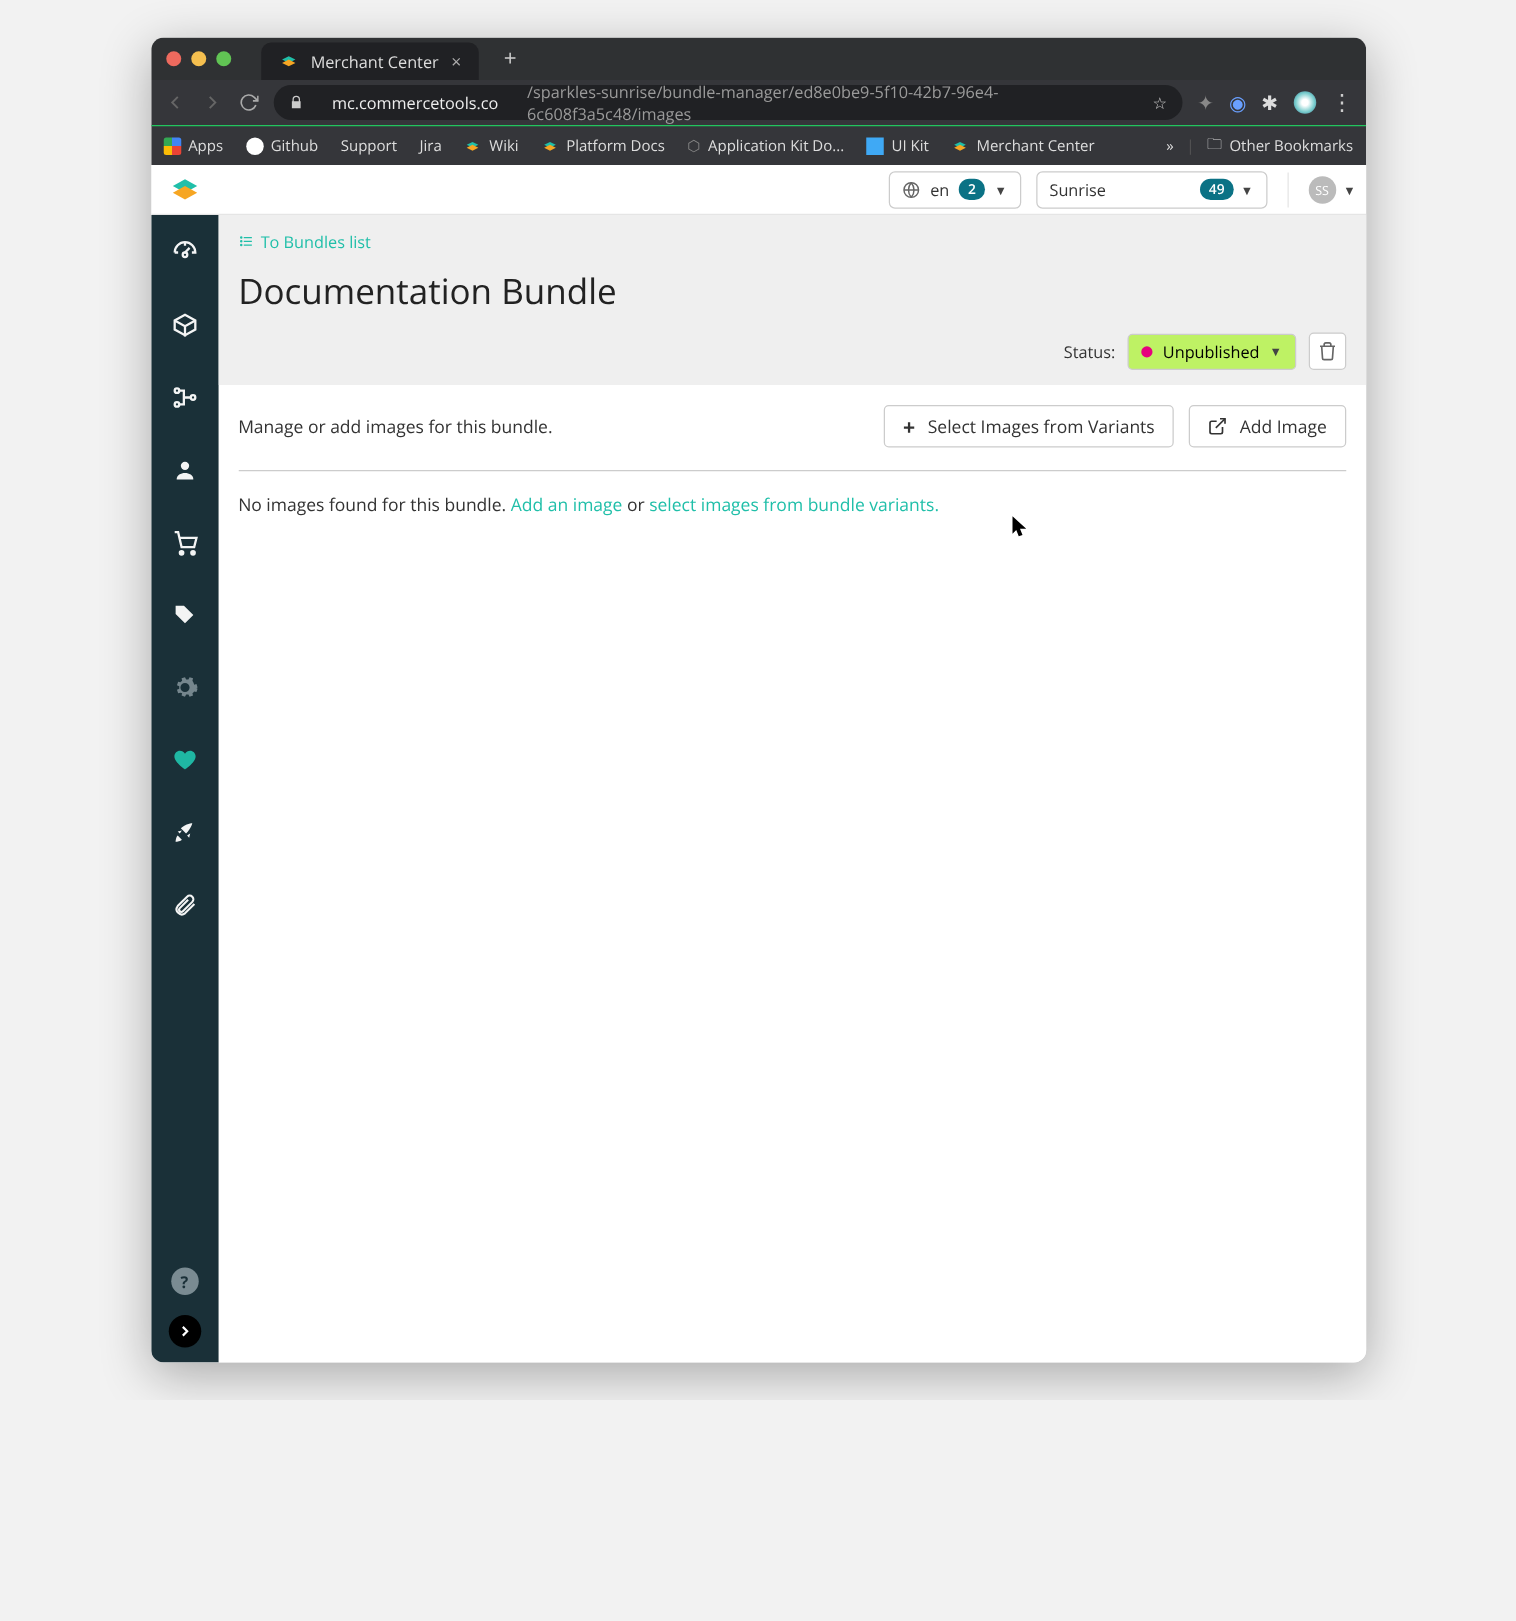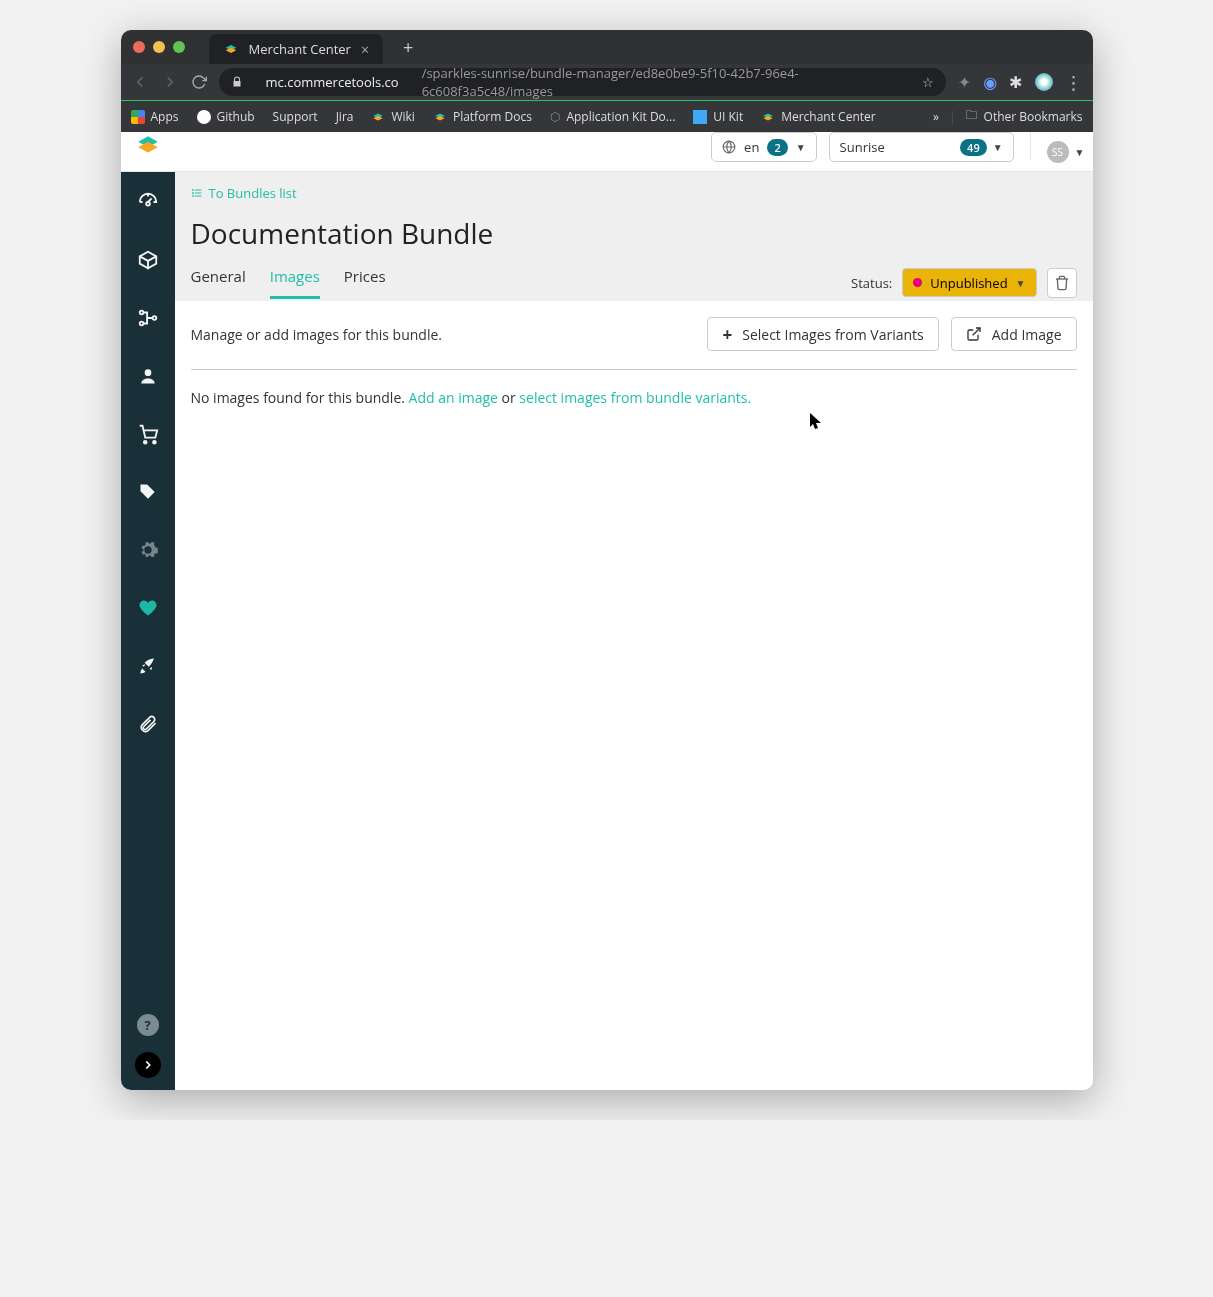--- a/index.html
+++ b/index.html
@@ -26,49 +26,49 @@
 .toolbar-right{display:flex;align-items:center;gap:12px}
 .ext-icon{width:18px;height:18px;border-radius:50%}
 .dots{color:#ccc;font-size:18px}
 .bookmarks{height:32px;background:#35363a;border-top:1px solid #22c55e;display:flex;align-items:center;padding:0 10px;gap:18px;font-size:12px;color:#ddd}
 .bm{display:flex;align-items:center;gap:6px;cursor:pointer}
 .bm .sq{width:14px;height:14px}
 .apps-grid{width:14px;height:14px;background:conic-gradient(#4285f4 0 25%,#ea4335 0 50%,#fbbc05 0 75%,#34a853 0 100%);border-radius:2px}
 .gh{width:14px;height:14px;background:#fff;border-radius:50%}
 .bm-right{margin-left:auto;display:flex;align-items:center;gap:10px}
 .app{flex:1;display:flex;flex-direction:column;min-height:0}
-.app-header{height:40px;border-bottom:1px solid #e5e5e5;display:flex;padding:0 8px;gap:12px}
+.app-header{height:40px;border-bottom:1px solid #e5e5e5;display:flex;align-items:center;padding:0 8px;gap:12px}
 .ct-logo{width:26px;height:26px;margin-left:6px}
 .hdr-spacer{flex:1}
 .selector{height:30px;border:1px solid #ccc;border-radius:5px;display:flex;align-items:center;padding:0 10px;gap:8px;font-size:13px;color:#333;cursor:pointer}
 .selector .globe{color:#666}
 .badge{background:#0b7285;color:#fff;font-size:11px;font-weight:600;border-radius:10px;padding:1px 7px}
 .caret{font-size:10px;color:#444}
 .project{width:185px;justify-content:space-between}
 .avatar-circle{width:22px;height:22px;border-radius:50%;background:#bbb;color:#fff;font-size:10px;font-weight:400;display:flex;align-items:center;justify-content:center}
 .avatar-vsep{width:1px;height:28px;background:#e5e5e5;margin:0 4px}
 .app-body{flex:1;display:flex;min-height:0}
 .sidebar{width:54px;background:#1a3038;display:flex;flex-direction:column;align-items:center;padding-top:18px;gap:34px}
 .sidebar .sicon{color:#fff;opacity:.95;cursor:pointer;width:24px;height:24px;display:flex;align-items:center;justify-content:center}
 .sidebar .sicon.muted{color:#7a8b92}
 .sidebar .sicon.accent{color:#20bfa9}
 .sidebar .bottom{margin-top:auto;margin-bottom:12px;display:flex;flex-direction:column;gap:16px;align-items:center}
 .help{width:22px;height:22px;border-radius:50%;background:#7a8b92;color:#1a3038;display:flex;align-items:center;justify-content:center;font-weight:bold;font-size:13px}
 .expand{width:26px;height:26px;border-radius:50%;background:#000;color:#fff;display:flex;align-items:center;justify-content:center}
 .content{flex:1;display:flex;flex-direction:column;min-width:0;background:#fff}
-.head-area{background:#efefef;padding:12px 16px 2px}
+.head-area{background:#efefef;padding:12px 16px 12px}
 .breadcrumb{display:flex;align-items:center;gap:6px;color:#20bfa9;font-size:13px;cursor:pointer}
 .page-title{font-size:28px;font-weight:400;color:#222;margin:12px 0 14px}
 .tabs-row{display:flex;align-items:center}
 .tabs{display:flex;gap:24px}
 .tabx{font-size:15px;color:#333;padding-bottom:10px;cursor:pointer;border-bottom:3px solid transparent}
 .tabx.active{color:#20bfa9;border-bottom-color:#20bfa9}
 .tabs-right{margin-left:auto;display:flex;align-items:center;gap:10px}
 .status-lbl{font-size:13px;color:#333}
-.status-sel{height:29px;border:1px solid #ccc;border-radius:4px;background:#eab308;display:flex;align-items:center;padding:0 10px;gap:8px;font-size:13px;cursor:pointer}
+.status-sel{height:29px;border:1px solid #ccc;border-radius:4px;background:#bef264;display:flex;align-items:center;padding:0 10px;gap:8px;font-size:13px;cursor:pointer}
 .status-dot{width:9px;height:9px;border-radius:50%;background:#e6007e}
 .trash{width:30px;height:30px;border:1px solid #ccc;border-radius:4px;background:#fff;display:flex;align-items:center;justify-content:center;color:#666;cursor:pointer}
 .section{padding:16px}
 .sec-top{display:flex;align-items:center;gap:10px}
 .sec-text{font-size:14px;color:#333}
 .sec-right{margin-left:auto;display:flex;gap:12px}
 .btn{height:34px;border:1px solid #ccc;border-radius:4px;background:#fff;display:flex;align-items:center;padding:0 14px;gap:10px;font-size:14px;color:#333;cursor:pointer}
 .btn svg,.btn .plus{flex-shrink:0}
 .divider{height:1px;background:#ccc;margin-top:18px}
 .empty{margin-top:18px;font-size:14px;color:#333}
@@ -301,25 +301,20 @@
                   <line x1="8" y1="18" x2="21" y2="18"></line>
                   <circle cx="4" cy="6" r="1" fill="currentColor"></circle>
                   <circle cx="4" cy="12" r="1" fill="currentColor"></circle>
                   <circle cx="4" cy="18" r="1" fill="currentColor"></circle>
                 </svg>
               </span>
             <span>To Bundles list</span>
           </div>
           <h1 class="page-title">Documentation Bundle</h1>
           <div class="tabs-row">
-            <div class="tabs">
-              <div class="tabx">General</div>
-              <div class="tabx active">Images</div>
-              <div class="tabx">Prices</div>
-            </div>
             <div class="tabs-right">
               <span class="status-lbl">Status:</span>
               <div class="status-sel">
                 <span class="status-dot"></span>
                 <span>Unpublished</span>
                 <span class="caret">▼</span>
               </div>
               <div class="trash">
                   <svg width="16" height="16" viewBox="0 0 24 24" fill="none" stroke="currentColor" stroke-width="2">
                     <polyline points="3 6 5 6 21 6"></polyline>

